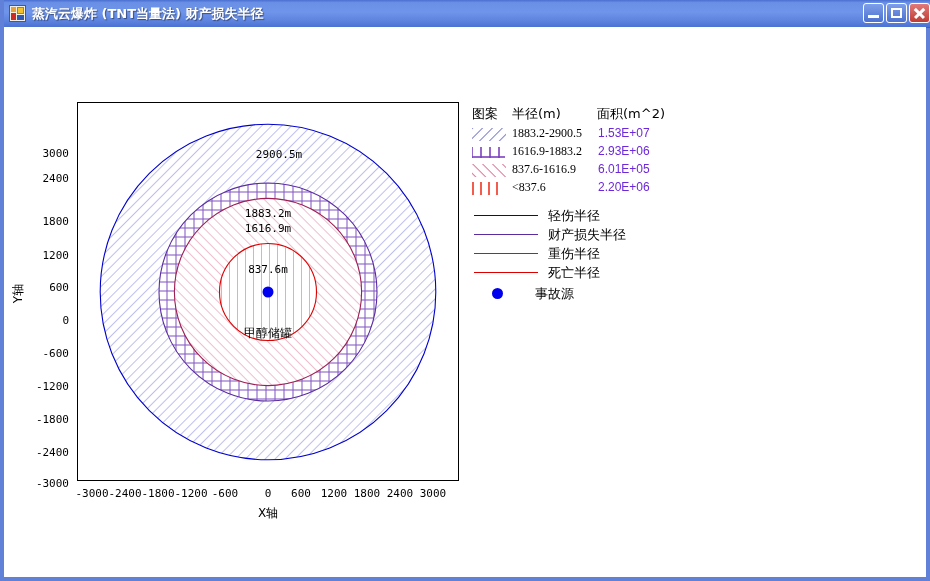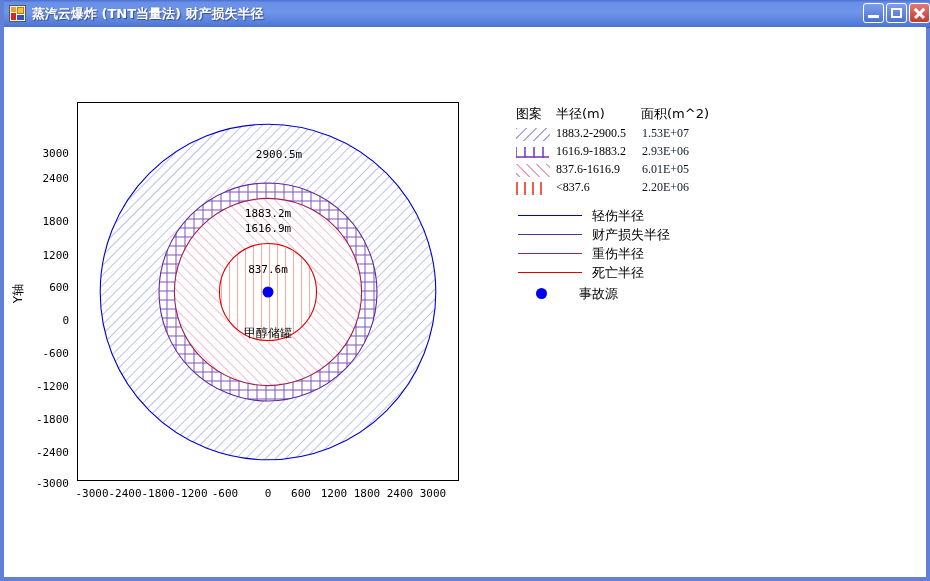--- a/index.html
+++ b/index.html
@@ -87,37 +87,37 @@
     position:absolute;font-family:"DejaVu Sans Mono","Liberation Mono",monospace;
     font-size:11px;color:#000;white-space:nowrap;transform:translateX(-50%);
   }
   #center-label{
     position:absolute;font-size:12px;color:#000000;white-space:nowrap;
     transform:translateX(-50%);
     font-family:"DejaVu Sans","Liberation Sans",sans-serif;
   }
 
   
-  #legend{position:absolute;left:468px;top:78px;width:260px;margin-left:44px;}
+  #legend{position:absolute;left:468px;top:78px;width:260px;}
   #legend-head{
     position:relative;height:20px;
     font-size:13px;font-family:"DejaVu Sans","Liberation Sans",sans-serif;color:#000;
   }
   #legend-head .h-pat{position:absolute;left:0;top:0;}
   #legend-head .h-rad{position:absolute;left:40px;top:0;}
   #legend-head .h-area{position:absolute;left:125px;top:0;}
   .lrow{position:relative;height:18px;}
   .lrow .sw{position:absolute;left:0;top:2px;width:34px;height:13px;}
   .lrow .rad{
     position:absolute;left:40px;top:1px;
     font-family:Liberation Serif, serif;font-size:12px;color:#000;
   }
   .lrow .area{
     position:absolute;left:126px;top:1px;
-    font-family:Liberation Serif, serif;font-size:12px;color:#0f172a;
+    font-family:Liberation Sans, sans-serif;font-size:12px;color:#6d28d9;
   }
   #legend-lines{margin-top:9px;}
   .lline{position:relative;height:19px;}
   .lline .seg{position:absolute;left:2px;top:9px;width:64px;height:0;border-top:1.4px solid #000;}
   .lline .txt{
     position:absolute;left:76px;top:1px;font-size:13px;color:#000;
     font-family:"DejaVu Sans","Liberation Sans",sans-serif;white-space:nowrap;
   }
   #legend-src{position:relative;height:20px;margin-top:2px;}
   #legend-src .dot{
@@ -234,20 +234,21 @@
       <div class="axis-num xlab" style="left:165px;top:460px;width:44px;">-1200</div>
       <div class="axis-num xlab" style="left:199px;top:460px;width:44px;">-600</div>
       <div class="axis-num xlab" style="left:242px;top:460px;width:44px;">0</div>
       <div class="axis-num xlab" style="left:275px;top:460px;width:44px;">600</div>
       <div class="axis-num xlab" style="left:308px;top:460px;width:44px;">1200</div>
       <div class="axis-num xlab" style="left:341px;top:460px;width:44px;">1800</div>
       <div class="axis-num xlab" style="left:374px;top:460px;width:44px;">2400</div>
       <div class="axis-num xlab" style="left:407px;top:460px;width:44px;">3000</div>
 
       <div id="y-axis-title">Y轴</div>
+      <div id="x-axis-title">X轴</div>
     </div>
 
     <div id="legend">
 
       <div id="legend-head">
         <span class="h-pat">图案</span>
         <span class="h-rad">半径(m)</span>
         <span class="h-area">面积(m^2)</span>
       </div>
 

